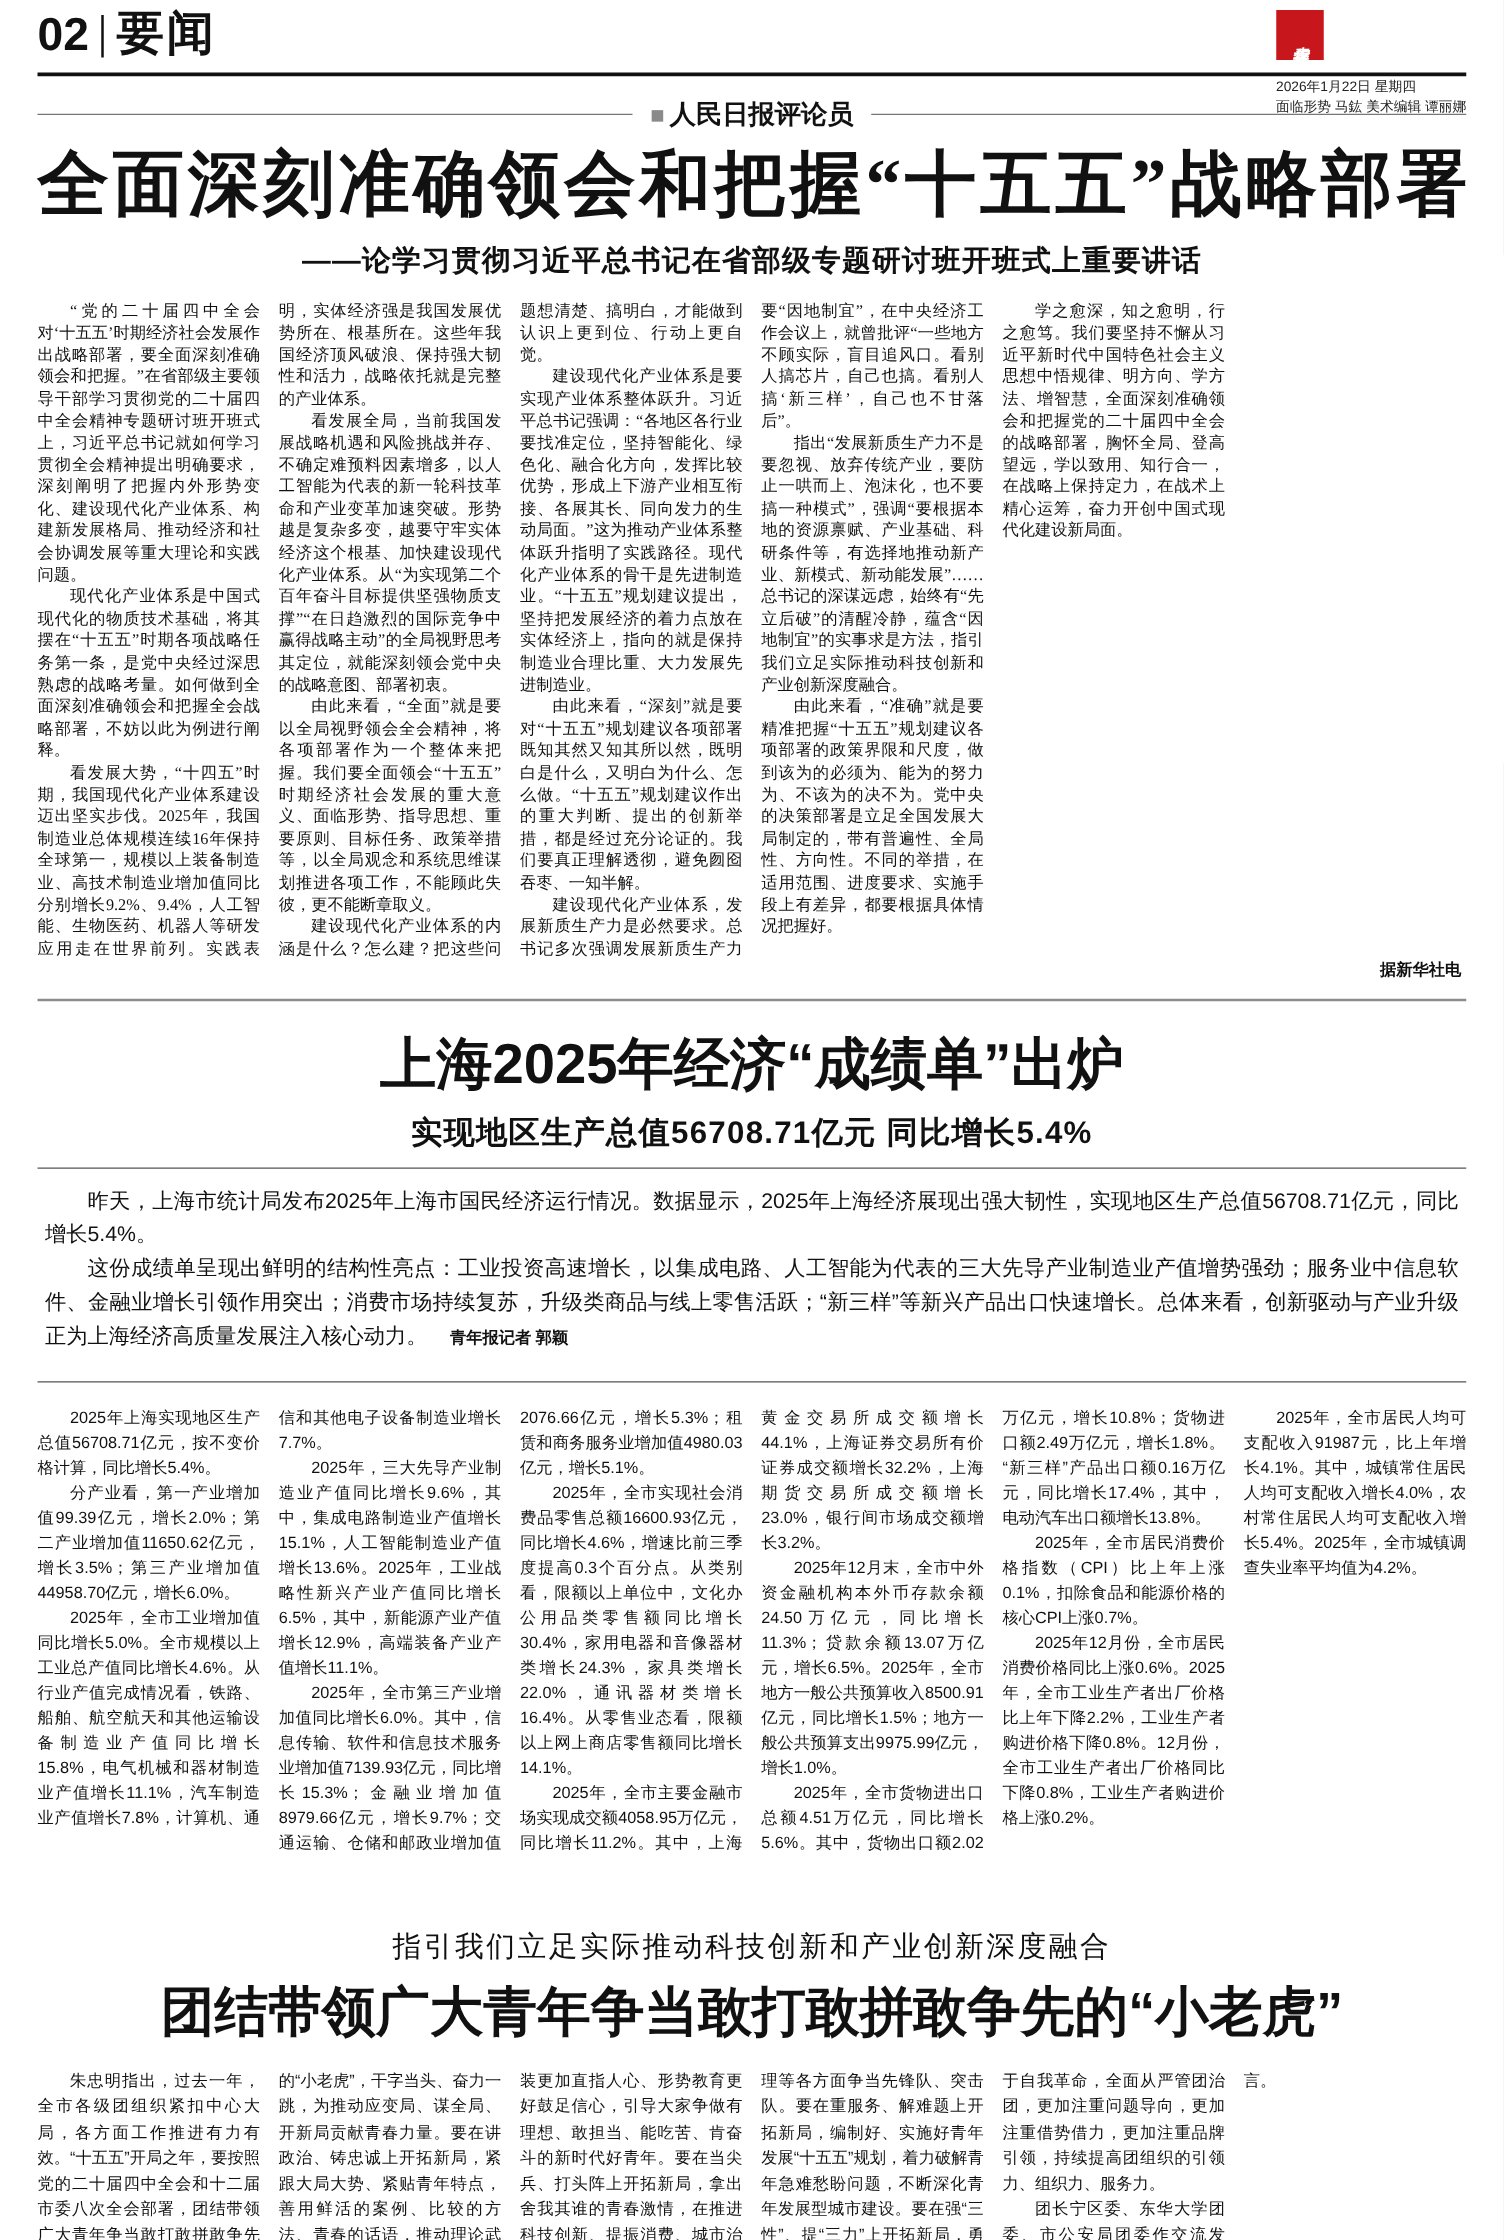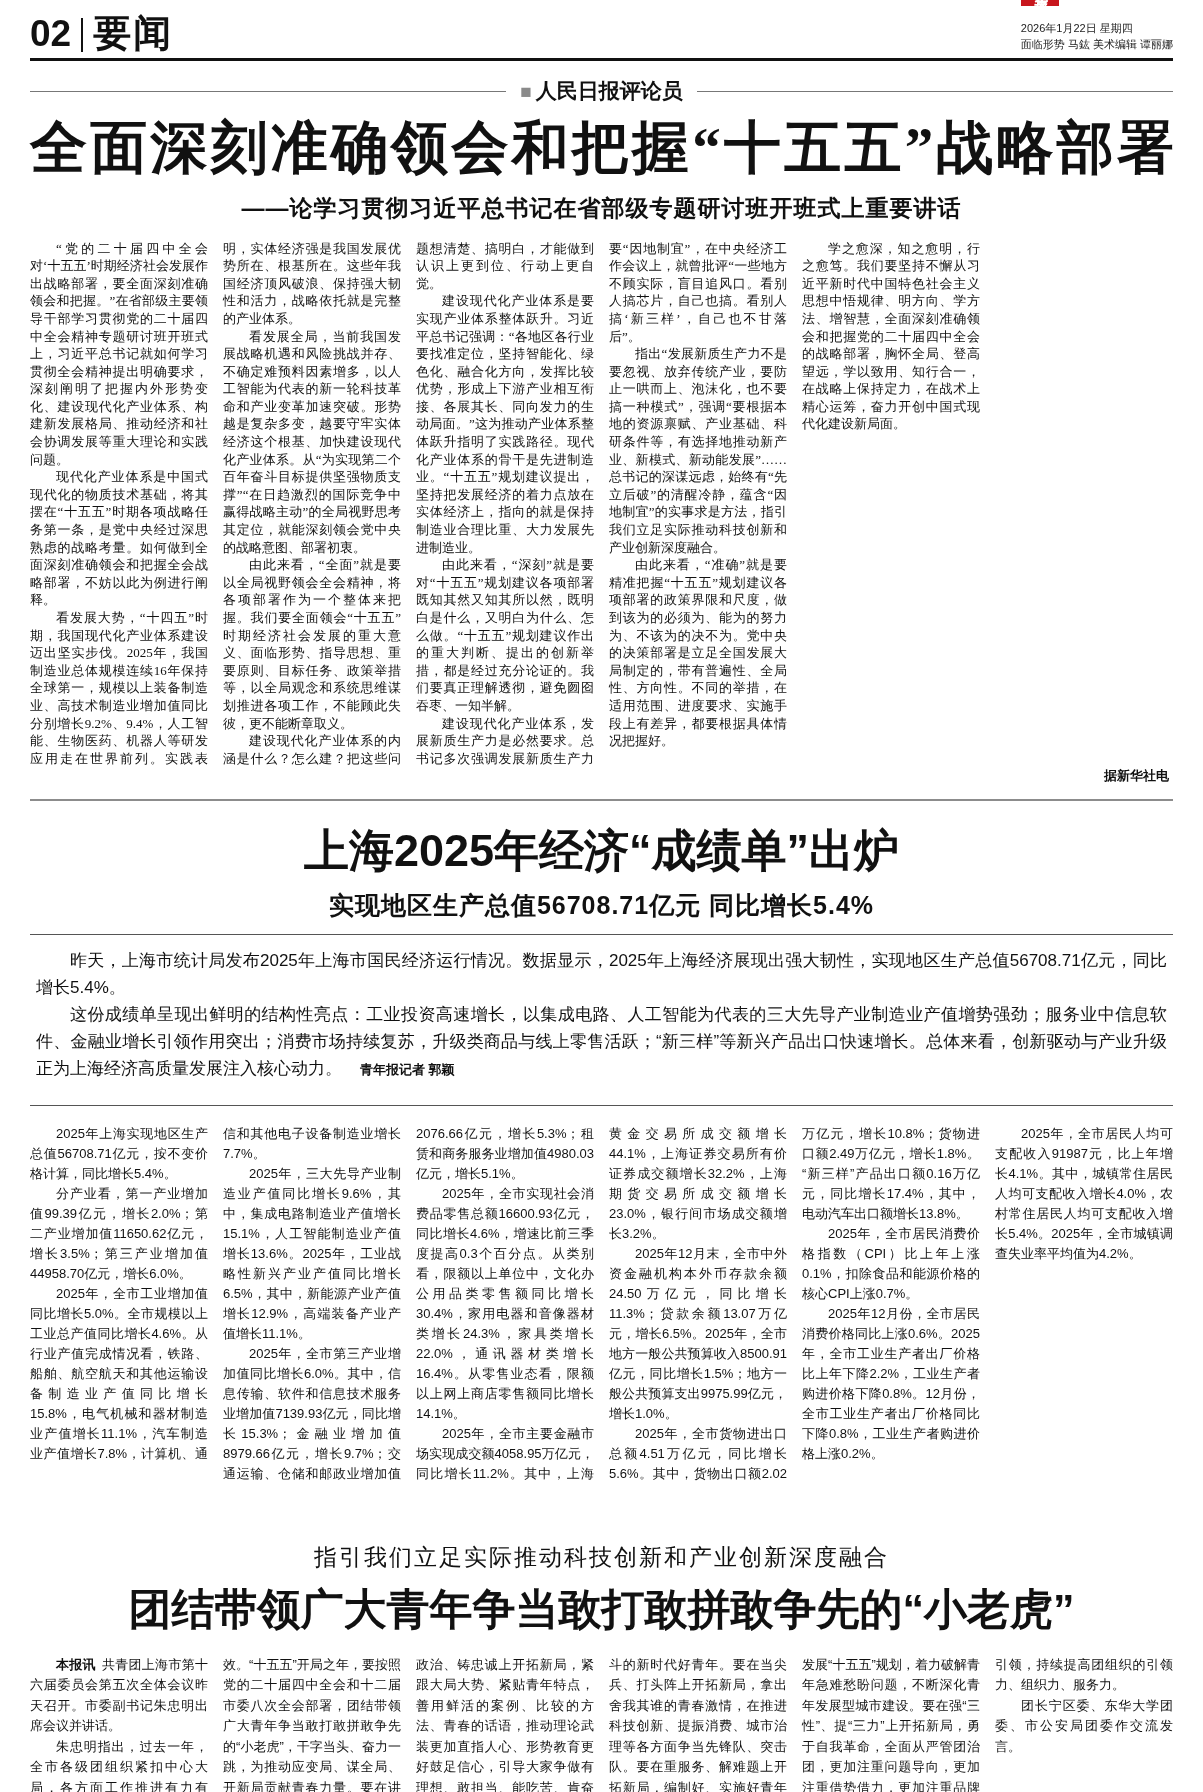--- a/index.html
+++ b/index.html
@@ -3,21 +3,21 @@
 <meta charset="utf-8">
 <style>
   html,body{margin:0;padding:0;background:#e8e8e8;}
   .page{
     position:relative;width:1203px;height:1792px;margin:0 auto;
     background:#ffffff;color:#111;overflow:hidden;
     font-family:"Liberation Serif","DejaVu Serif",serif;
     box-sizing:border-box;padding:0 30px;
   }
   
-  .hdr{display:flex;align-items:flex-end;justify-content:space-between;padding-top:8px;height:44px;gap:22px;}
+  .hdr{display:flex;align-items:flex-start;justify-content:space-between;padding-top:8px;height:44px;gap:22px;}
   .hdr-left{display:flex;align-items:flex-end;gap:10px;}
   .page-no{font-family:"Liberation Sans",sans-serif;font-size:37px;font-weight:700;line-height:1;}
   .hdr-vbar{width:2px;height:34px;background:#111;}
   .section-name{font-family:"Liberation Sans",sans-serif;font-size:38px;font-weight:700;line-height:1;letter-spacing:2px;}
   .hdr-right{display:flex;align-items:flex-start;gap:8px;flex-direction:column;}
   .masthead{width:38px;height:40px;background:#c8161d;color:#fff;display:flex;align-items:center;justify-content:center;
     font-size:13px;font-weight:700;writing-mode:vertical-rl;font-style:italic;letter-spacing:1px;}
   .hdr-meta{font-family:"Liberation Sans",sans-serif;font-size:11px;line-height:16px;color:#222;padding-top:6px;}
   .hdr-rule{height:3px;background:#111;margin-top:6px;}
   
@@ -125,19 +125,18 @@
         <p>2025年，全市居民消费价格指数（CPI）比上年上涨0.1%，扣除食品和能源价格的核心CPI上涨0.7%。</p>
         <p>2025年12月份，全市居民消费价格同比上涨0.6%。2025年，全市工业生产者出厂价格比上年下降2.2%，工业生产者购进价格下降0.8%。12月份，全市工业生产者出厂价格同比下降0.8%，工业生产者购进价格上涨0.2%。</p>
         <p>2025年，全市居民人均可支配收入91987元，比上年增长4.1%。其中，城镇常住居民人均可支配收入增长4.0%，农村常住居民人均可支配收入增长5.4%。2025年，全市城镇调查失业率平均值为4.2%。</p>
       </div>
   </div>
 
   <div>
     <div class="a3-kicker">指引我们立足实际推动科技创新和产业创新深度融合</div>
     <div class="a3-headline">团结带领广大青年争当敢打敢拼敢争先的“小老虎”</div>
     <div class="a3-body">
-      <p class="news-lead"><b>本报讯</b><span>共青团上海市第十六届委员会第五次全体会议昨天召开。市委副书记朱忠明出席会议并讲话。</span></p>
     <p>朱忠明指出，过去一年，全市各级团组织紧扣中心大局，各方面工作推进有力有效。“十五五”开局之年，要按照党的二十届四中全会和十二届市委八次全会部署，团结带领广大青年争当敢打敢拼敢争先的“小老虎”，干字当头、奋力一跳，为推动应变局、谋全局、开新局贡献青春力量。要在讲政治、铸忠诚上开拓新局，紧跟大局大势、紧贴青年特点，善用鲜活的案例、比较的方法、青春的话语，推动理论武装更加直指人心、形势教育更好鼓足信心，引导大家争做有理想、敢担当、能吃苦、肯奋斗的新时代好青年。要在当尖兵、打头阵上开拓新局，拿出舍我其谁的青春激情，在推进科技创新、提振消费、城市治理等各方面争当先锋队、突击队。要在重服务、解难题上开拓新局，编制好、实施好青年发展“十五五”规划，着力破解青年急难愁盼问题，不断深化青年发展型城市建设。要在强“三性”、提“三力”上开拓新局，勇于自我革命，全面从严管团治团，更加注重问题导向，更加注重借势借力，更加注重品牌引领，持续提高团组织的引领力、组织力、服务力。</p>
         <p>团长宁区委、东华大学团委、市公安局团委作交流发言。</p>
       </div>
   </div>
 
 </div>
 
 </body></html>

